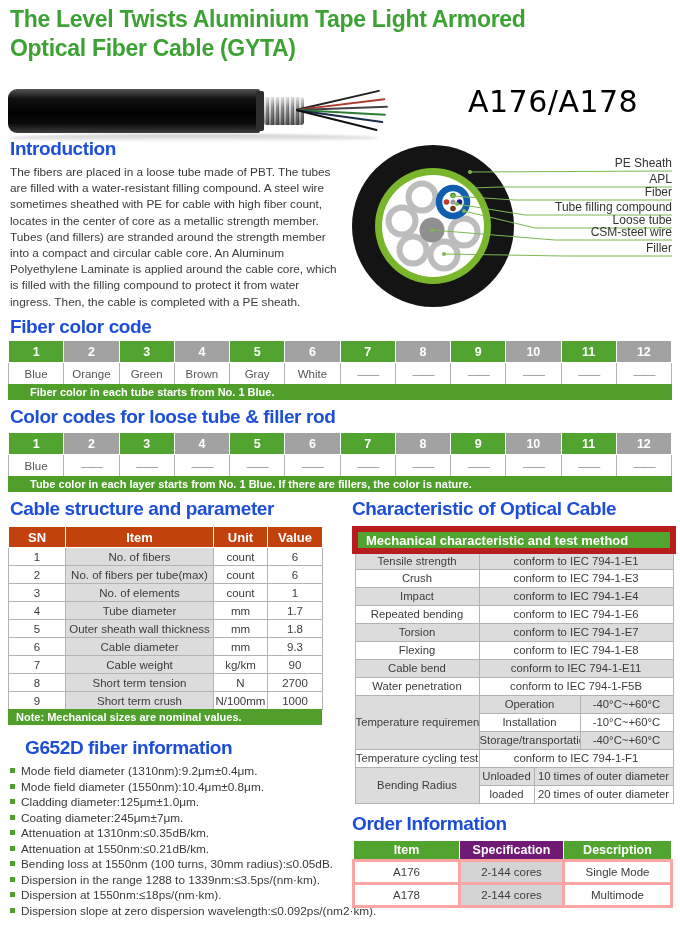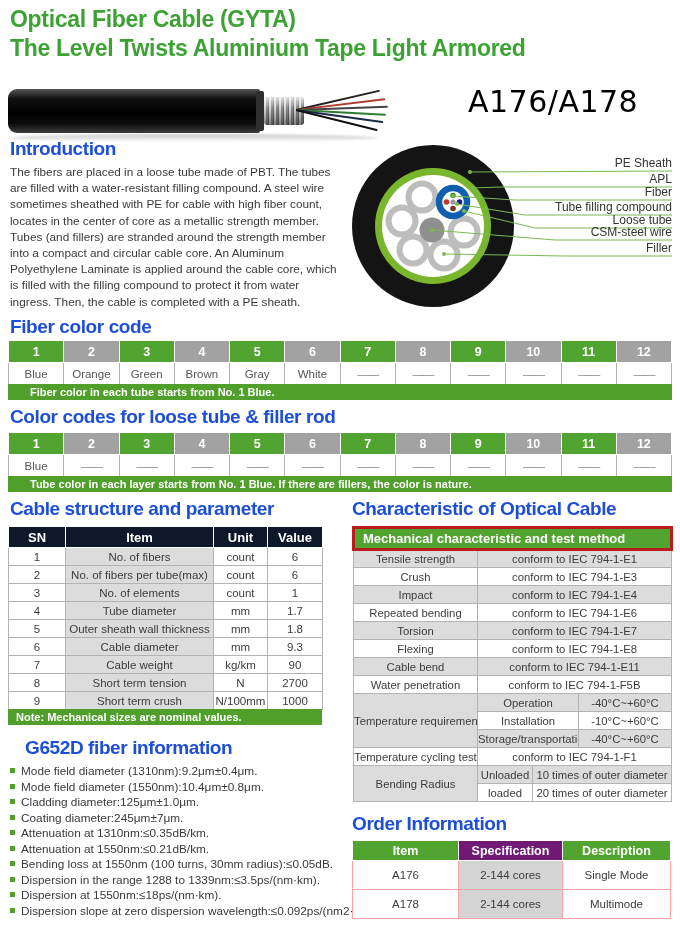--- a/index.html
+++ b/index.html
@@ -44,54 +44,54 @@
   .cc-num { height:22px; font-size:12.5px; font-weight:700; color:#fff; border:1px solid #fff; }
   .cc-num.g { background:#52a430; }
   .cc-num.y { background:#a2a2a2; }
   .cc-val { height:22px; font-size:11.5px; color:#555; background:#fff; border:1px solid #b3b3b3;margin-top:20px; }
   .cc-dash { color:#8a8a8a; letter-spacing:-1px; }
   .note-bar { position:absolute; left:8px; width:664px; height:16px; background:#4f9f2a; color:#fff;
               font-size:11px; font-weight:700; display:flex; align-items:center; padding-left:22px; }
 
   
   #structure-table { position:absolute; left:8px; top:526px; width:314px; }
-  #structure-table th { height:21px; background:#0f172a; color:#fff; font-size:13px; font-weight:700; border:1px solid #fff; }
+  #structure-table th { height:21px; background:#c2410c; color:#fff; font-size:13px; font-weight:700; border:1px solid #fff; }
   #structure-table td { height:18px; font-size:11.5px; color:#3c3c3c; text-align:center; border:1px solid #b3b3b3; background:#fff; }
   #structure-table td.item { background:#dcdcdc; }
   .note-bar.struct { left:8px; top:709px; width:314px; padding-left:8px; }
 
   
   #char-table { position:absolute; left:352px; top:526px; width:318px; }
   #char-table th.band { height:22px; background:#52a430; color:#fff; font-size:13px; font-weight:700;
-                        text-align:left; padding-left:8px; border:3px solid #b91c1c; }
+                        text-align:left; padding-left:8px; border:6px solid #b91c1c; }
   #char-table td { height:18px; font-size:11.3px; color:#3c3c3c; text-align:center; border:1px solid #b3b3b3; background:#fff; }
   #char-table tr.gr > td { background:#dcdcdc; }
   #char-table td.span-gray { background:#dcdcdc; }
 
   
   #order-table { position:absolute; left:352px; top:840px; width:318px; }
   #order-table th { height:20px; color:#fff; font-size:12.5px; font-weight:700; border:1px solid #fff; }
   #order-table th.g { background:#52a430; }
   #order-table th.y { background:#701a75; }
-  #order-table td { height:29px; font-size:11.5px; color:#3c3c3c; text-align:center; border:1px solid #fca5a5; background:#fff; }
+  #order-table td { height:23px; font-size:11.5px; color:#3c3c3c; text-align:center; border:3px solid #fca5a5; background:#fff; }
   #order-table td.spec { background:#d4d4d4; }
 
   
   #fiber-list { position:absolute; left:10px; top:764px; width:340px; list-style:none; }
   #fiber-list li { font-size:11.8px; line-height:15.5px; color:#3a3a3a; white-space:nowrap; }
   .bullet { display:inline-block; width:5px; height:5px; background:#4f9f2a; margin-right:6px; vertical-align:2px; }
 </style>
 </head>
 <body>
 
 <div id="page">
 
   <div class="title">
+    <div>The Level Twists Aluminium Tape Light Armored</div>
     <div>Optical Fiber Cable (GYTA)</div>
-    <div>The Level Twists Aluminium Tape Light Armored</div>
   </div>
 
   <div id="cable-photo">
     <div class="jacket"></div>
     <div class="jacket-end"></div>
     <div class="armor"></div>
     <div class="fiber" style="width:86px; background:#222; transform:rotate(-13deg);"></div>
     <div class="fiber" style="width:90px; background:#b03a2e; transform:rotate(-7deg);"></div>
     <div class="fiber" style="width:92px; background:#444; transform:rotate(-2deg);"></div>
     <div class="fiber" style="width:90px; background:#2e7d32; transform:rotate(3deg);"></div>

